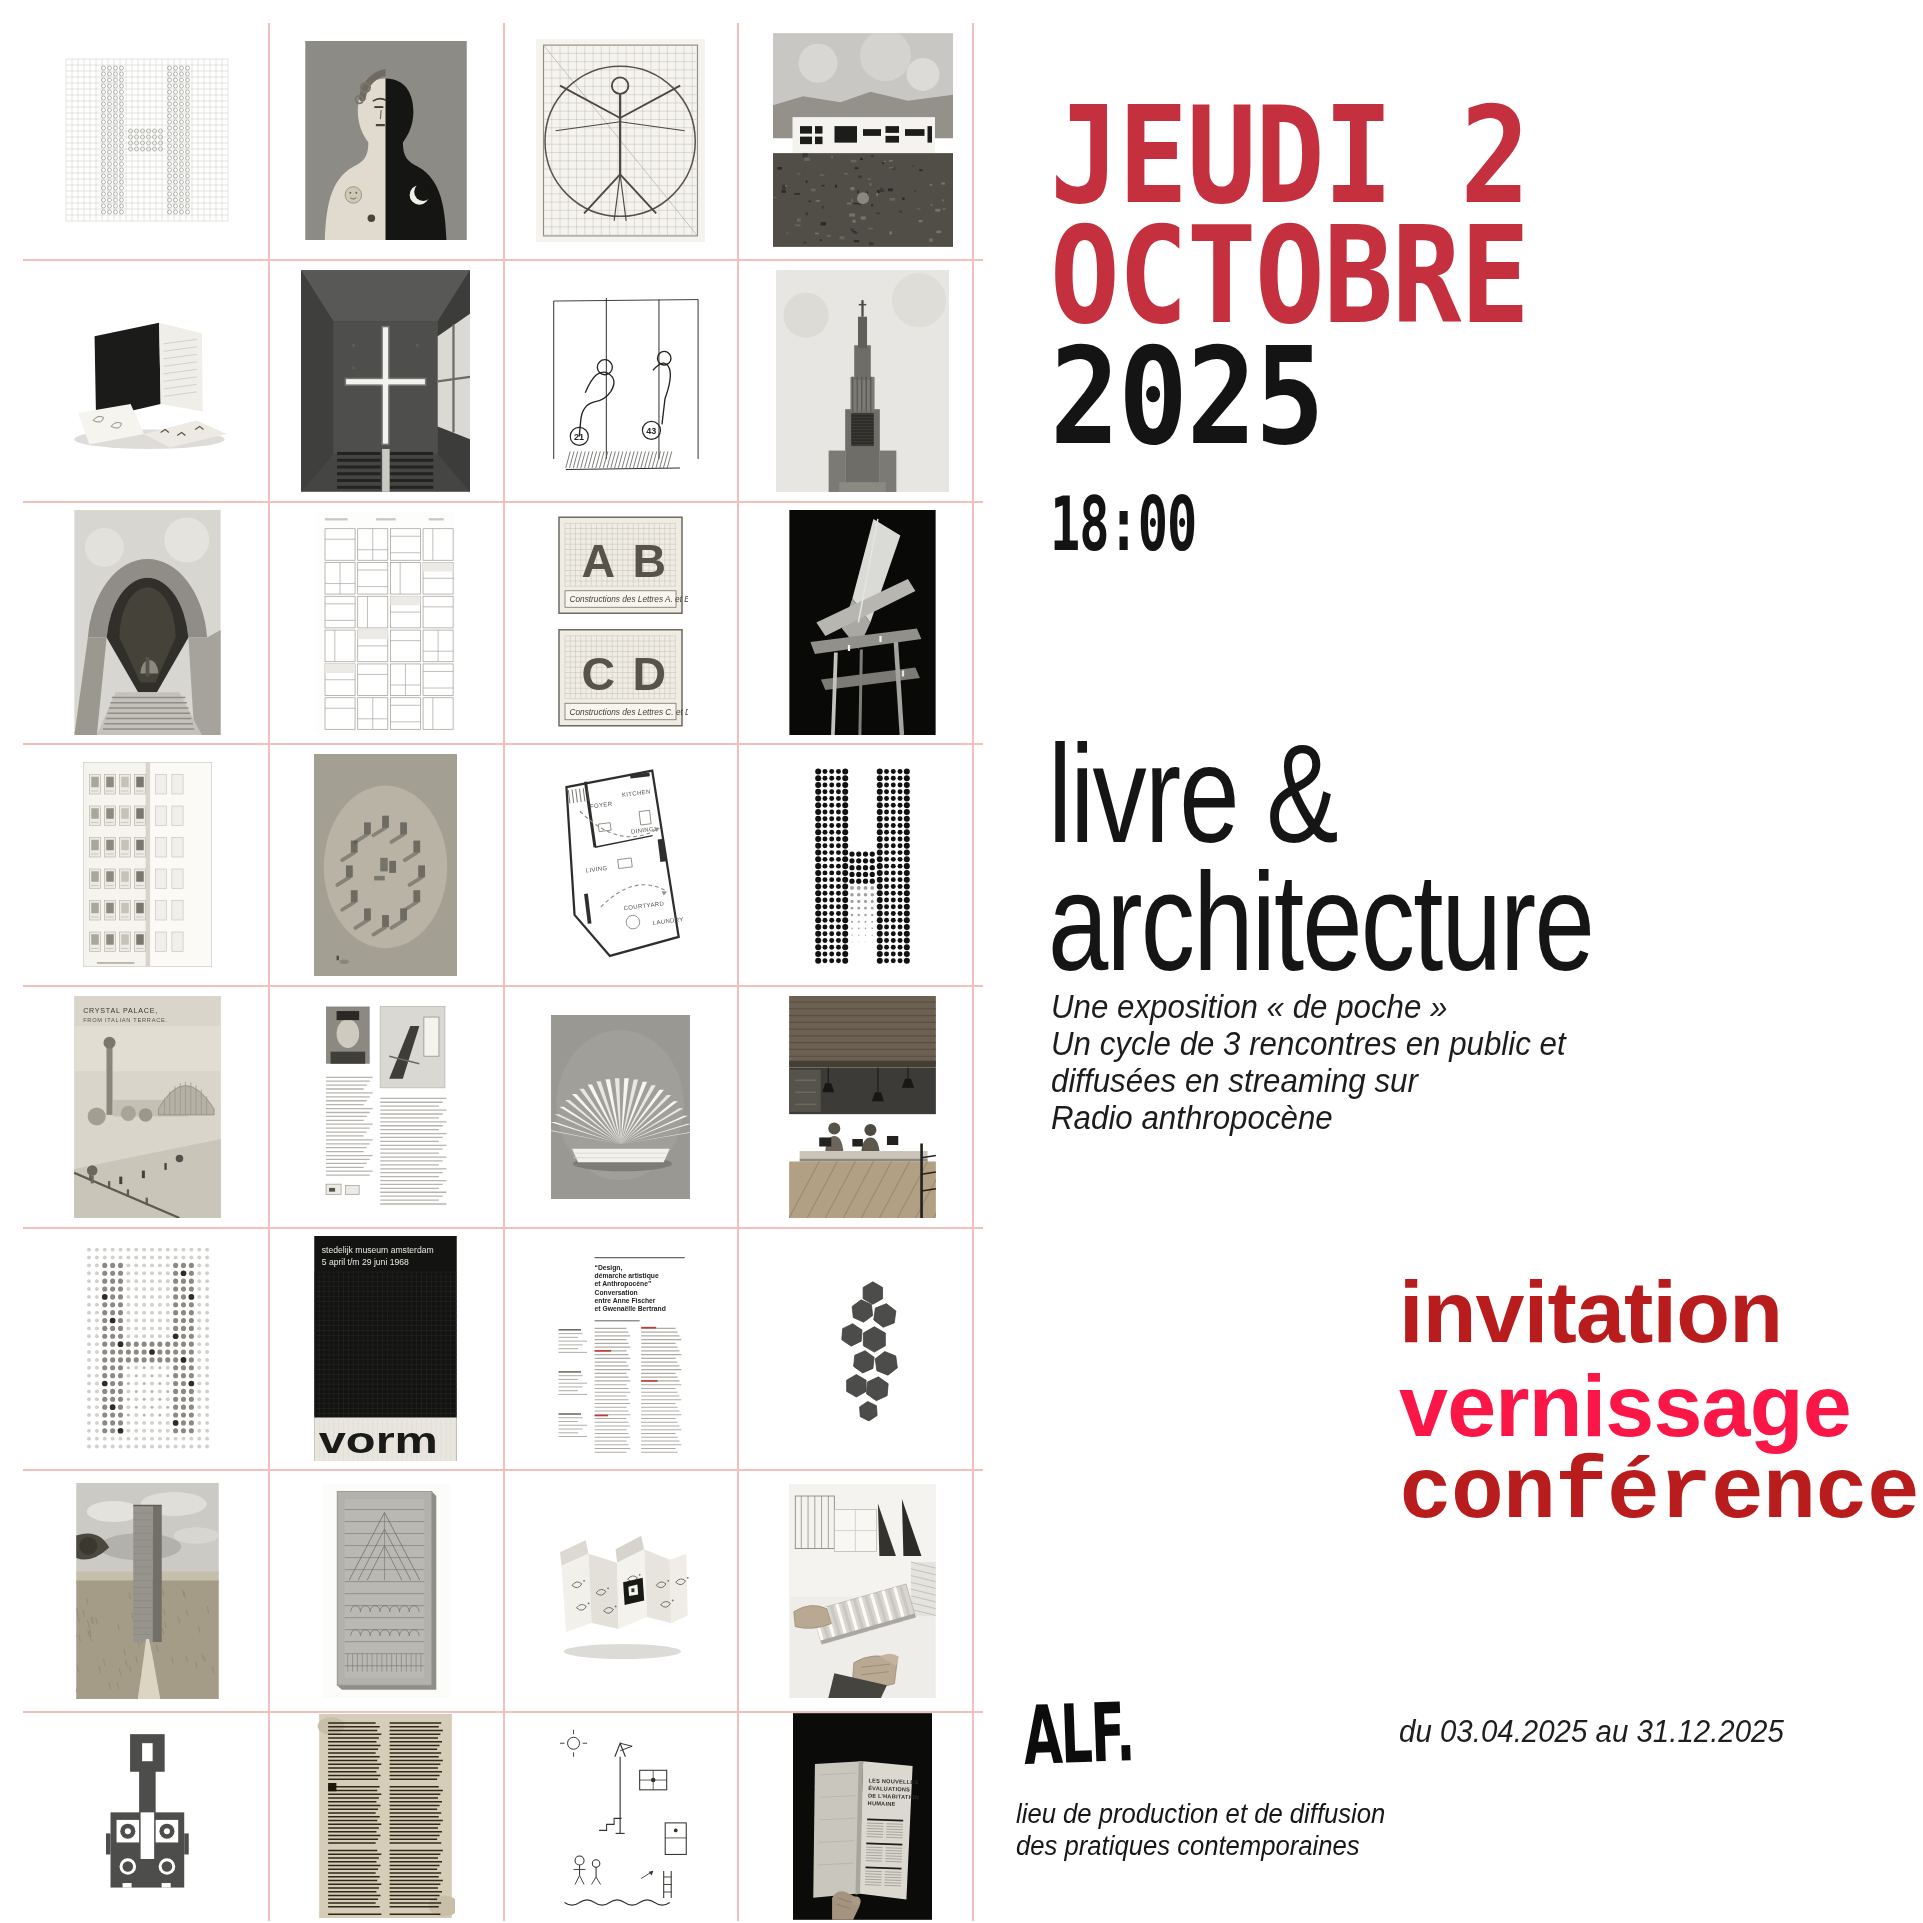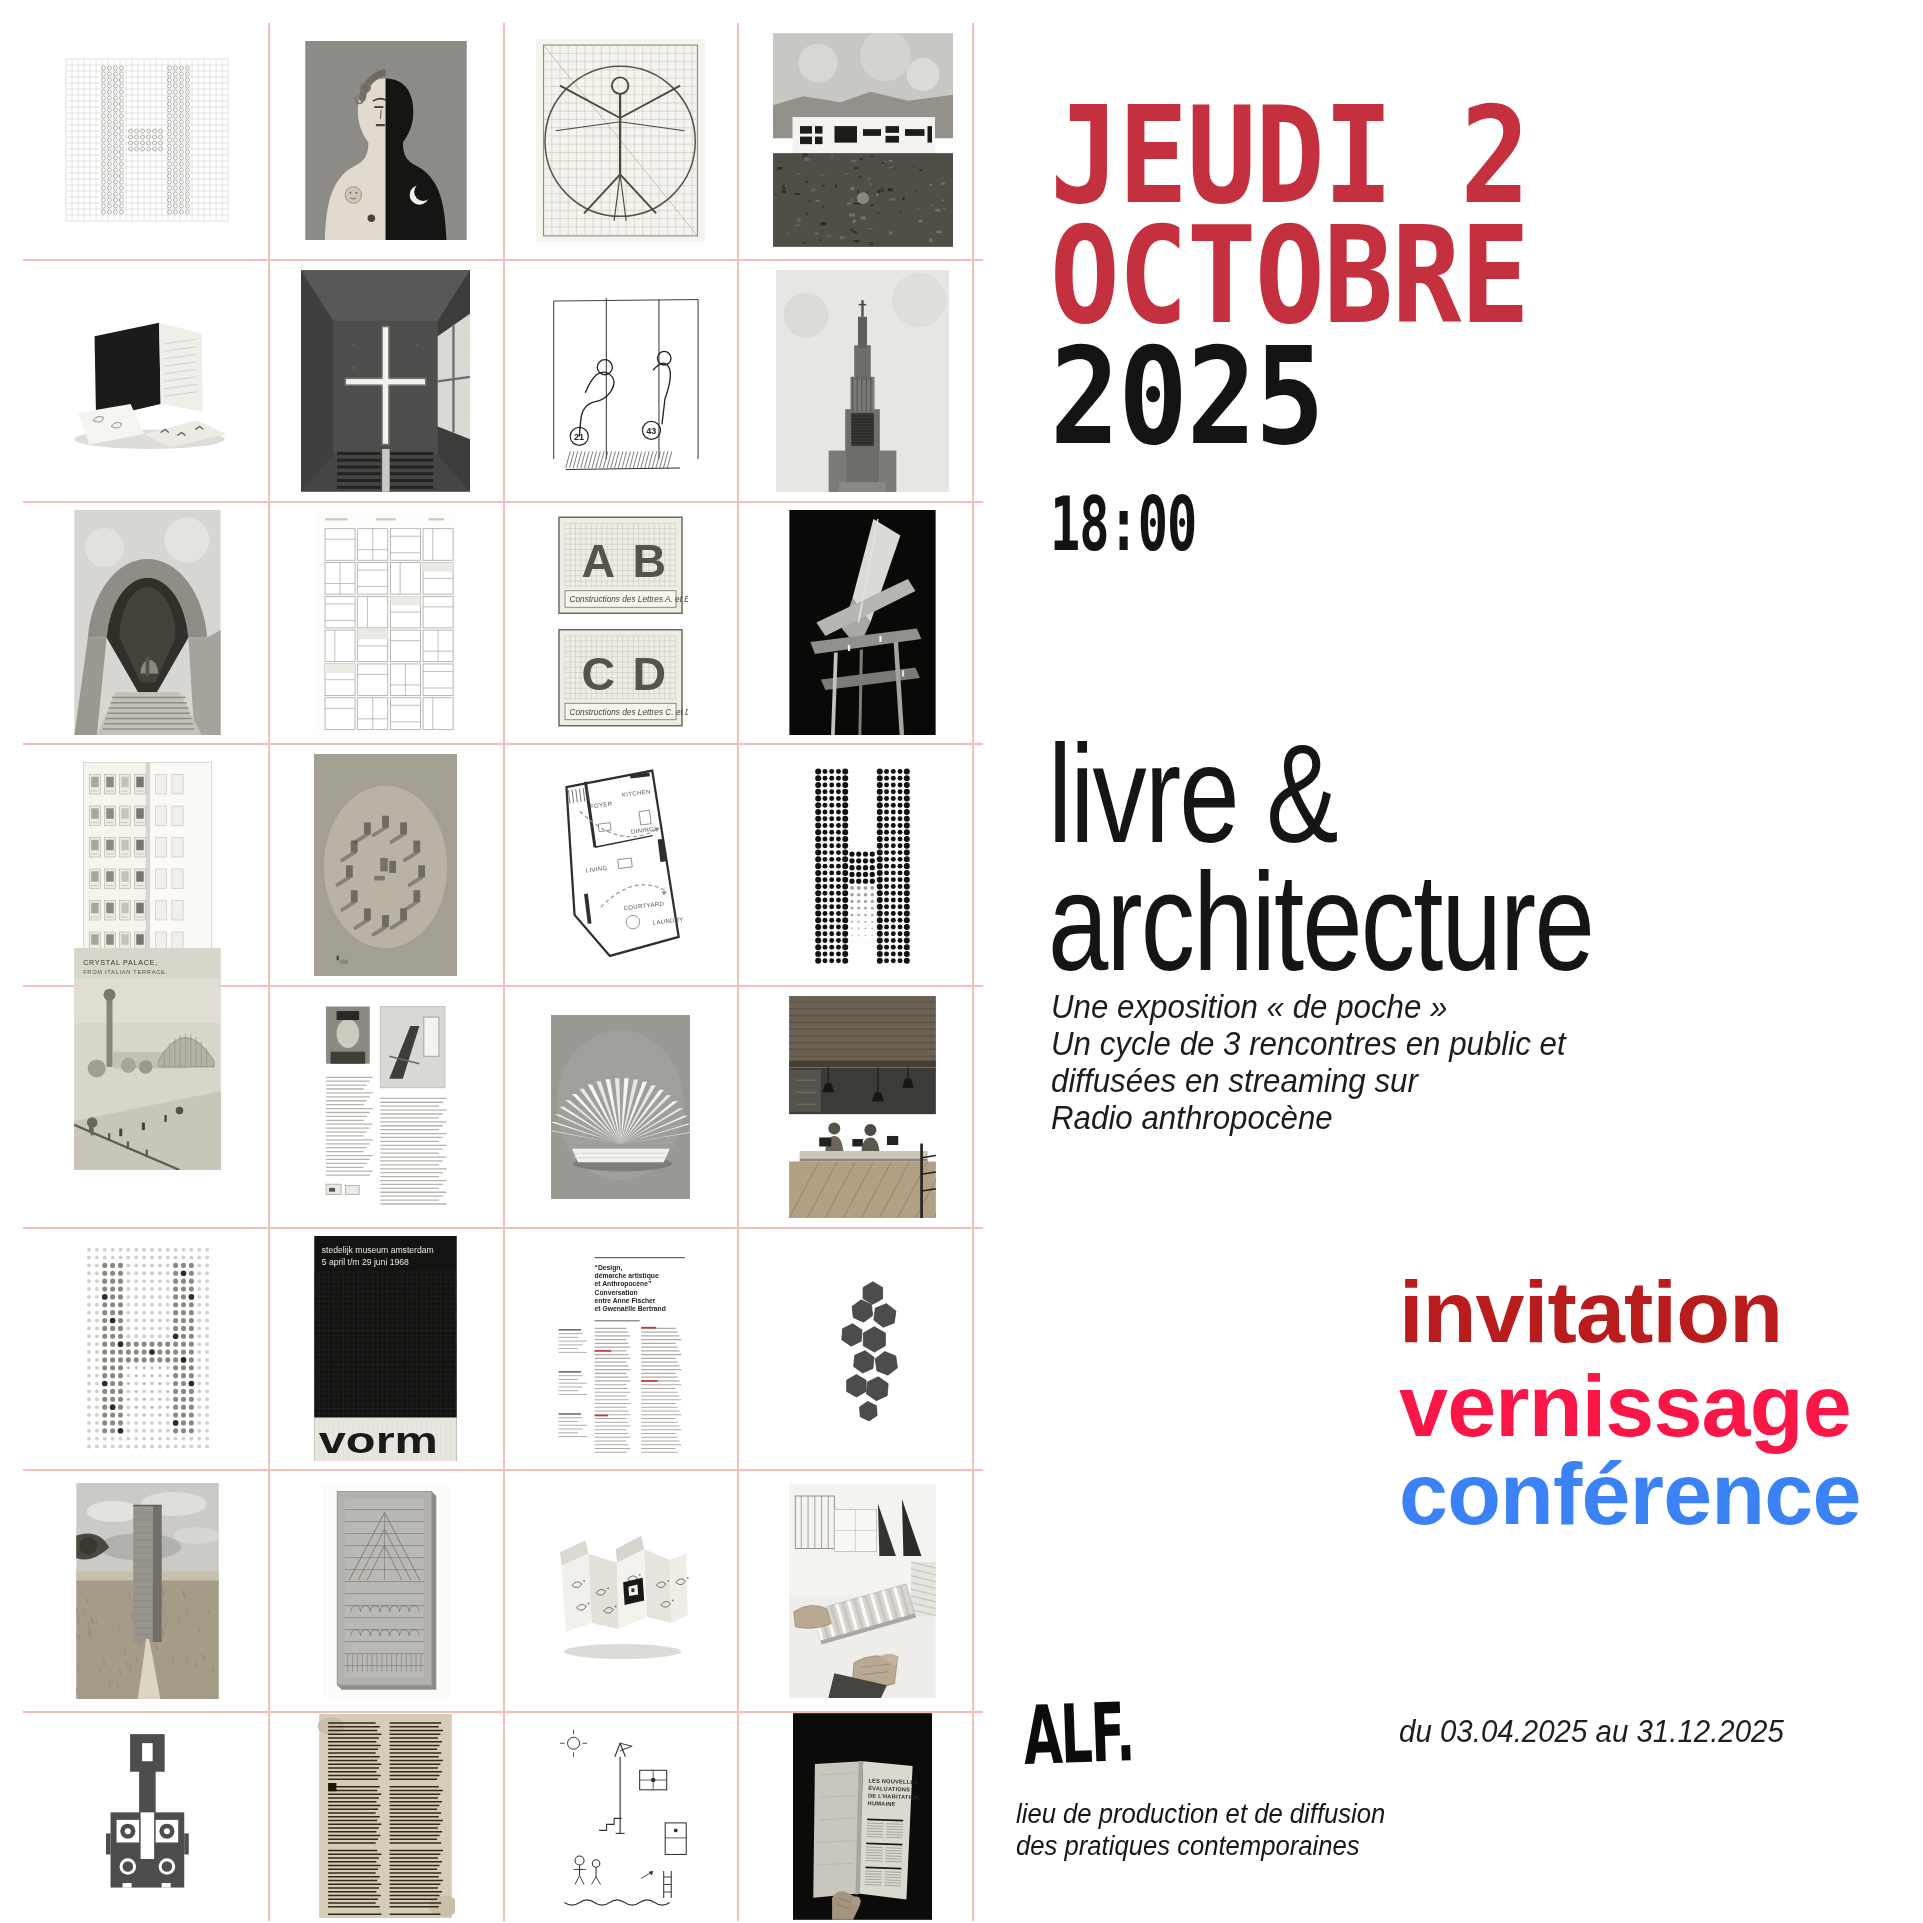--- a/index.html
+++ b/index.html
@@ -1352,21 +1352,21 @@
           <circle cx="88" cy="182" r="2.35" fill="#2a2a28" opacity="0.45"></circle>
           <circle cx="88" cy="191" r="2.1" fill="#2a2a28" opacity="0.45"></circle>
           <circle cx="88" cy="200" r="1.85" fill="#2a2a28" opacity="0.45"></circle>
           <circle cx="88" cy="209" r="1.6" fill="#2a2a28" opacity="0.45"></circle>
           <circle cx="88" cy="218" r="1.35" fill="#2a2a28" opacity="0.45"></circle>
           <circle cx="88" cy="227" r="1.1" fill="#2a2a28" opacity="0.45"></circle>
           <circle cx="88" cy="236" r="0.8500000000000001" fill="#2a2a28" opacity="0.45"></circle>
           <circle cx="88" cy="245" r="0.6000000000000001" fill="#2a2a28" opacity="0.45"></circle>
         </svg>
       </div>
-      <div class="tile" style="left: 74px; top: 948px;">
+      <div class="tile" style="left: 74px; top: 996px;">
         <svg width="147" height="222" viewBox="0 0 195 295">
           <rect x="0" y="0" width="195" height="295" fill="#d9d5cb"></rect>
           <rect x="0" y="40" width="195" height="60" fill="#e1ddd3"></rect>
           <text x="12" y="22" font-size="9.5" fill="#3a362d" font-family="DejaVu Sans Mono, monospace" letter-spacing="1">CRYSTAL PALACE,</text>
           <text x="12" y="34" font-size="7.5" fill="#55514a" font-family="DejaVu Sans Mono, monospace" letter-spacing="1">FROM ITALIAN TERRACE.</text>
           <rect x="52" y="138" width="100" height="22" fill="#c4c0b4"></rect>
           <path d="M112 150 Q147 88 186 150 L186 158 L112 158 Z" fill="#b5b1a5" stroke="#8e8a7e" stroke-width="1"></path>
           <line x1="120" y1="158" x2="120" y2="136.10526315789474" stroke="#9a968a" stroke-width="1"></line>
           <line x1="127" y1="158" x2="127" y2="126.71052631578948" stroke="#9a968a" stroke-width="1"></line>
           <line x1="134" y1="158" x2="134" y2="119.89473684210526" stroke="#9a968a" stroke-width="1"></line>
@@ -2659,21 +2659,21 @@
 
   <div class="abs sub">
     <div>Une exposition « de poche »</div>
     <div>Un cycle de 3 rencontres en public et</div>
     <div>diffusées en streaming sur</div>
     <div>Radio anthropocène</div>
   </div>
 
   <div class="abs lab" style="top: 1268px; color: #b91c1c;">invitation</div>
   <div class="abs lab" style="top: 1362px; color: rgb(251, 22, 72);">vernissage</div>
-  <div class="abs lab" style="top: 1450px; color: #3b82f6;">conférence</div>
+  <div class="abs lab" style="top: 1450px; color: #b91c1c; font-family: Liberation Mono, monospace;">conférence</div>
 
   <div class="abs dates">du  03.04.2025 au  31.12.2025</div>
 
   <div class="abs logo">ALF.</div>
   <div class="abs tag">
     <div>lieu de production et de diffusion</div>
     <div>des pratiques contemporaines</div>
   </div>
 </div>
 

